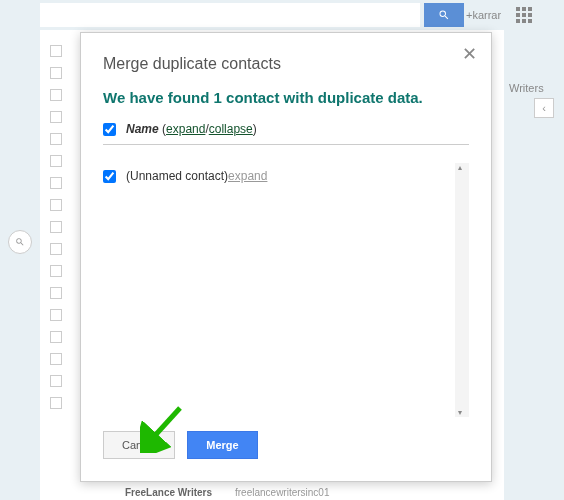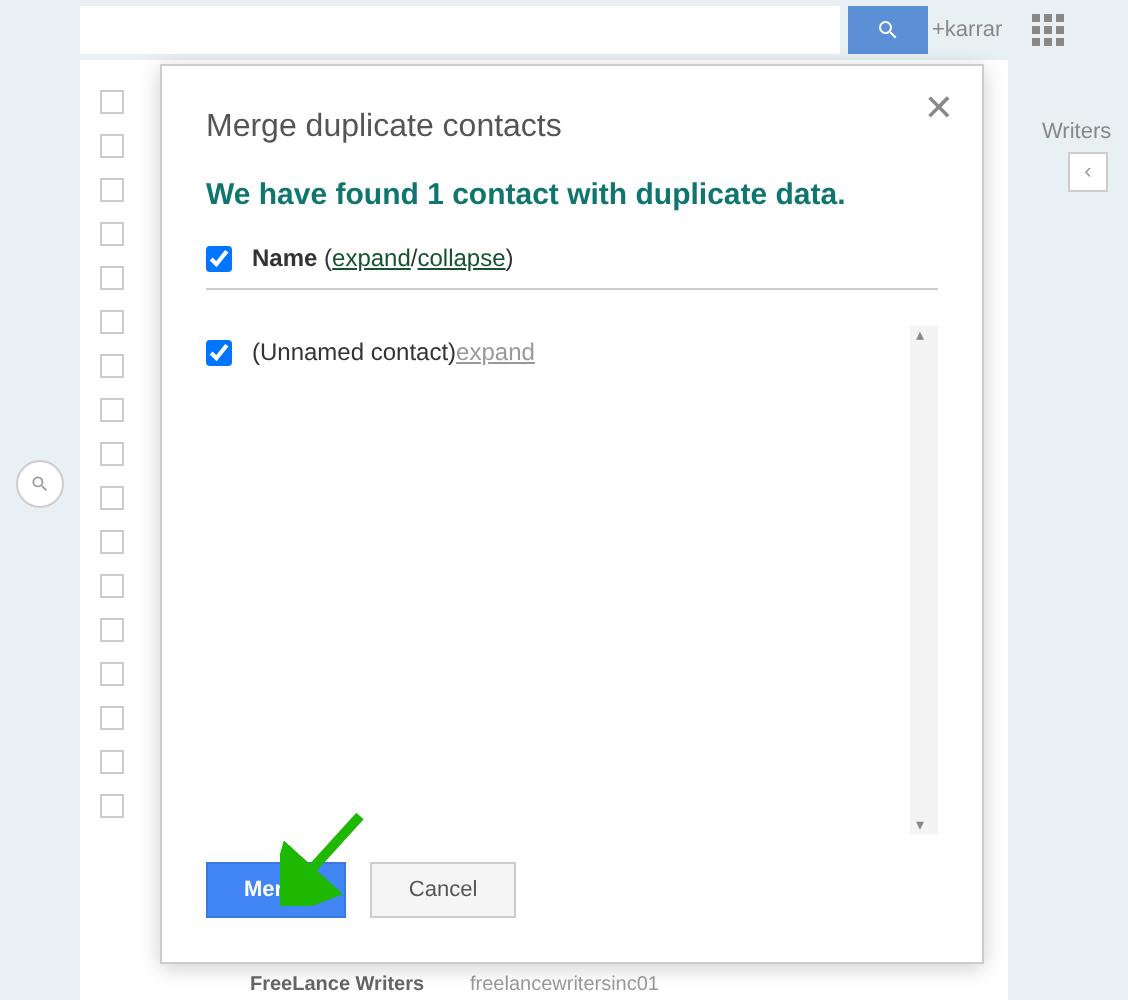--- a/index.html
+++ b/index.html
@@ -104,21 +104,22 @@
     
     .right-strip {
       width: 60px;
       background: #e8f0f4;
       padding-top: 30px;
     }
     
     .group-label {
       font-size: 11px;
       color: #888;
-      padding-left: 17px;
+      padding-left: 5px;
+      margin-top: 22px;
     }
     
     .chevron-box {
       width: 20px;
       height: 20px;
       border: 1px solid #ccc;
       background: white;
       margin-top: 4px;
       margin-left: 30px;
       display: flex;
@@ -190,21 +191,21 @@
       align-items: center;
       padding: 4px 0 8px 0;
       border-bottom: 1px solid #ccc;
       font-size: 12px;
     }
     
     .header-row input[type="checkbox"] {
       margin-right: 10px;
     }
     
-    .name-label { font-weight: bold; color: #333; }
+    .name-label { font-weight: bold; color: #333; font-style: italic; }
     .expand-collapse { color: #333; }
     .expand-collapse a { color: #14532d; text-decoration: underline; cursor: pointer; }
     
     .contact-list {
       flex: 1;
       position: relative;
       overflow-y: hidden;
       margin-top: 18px;
     }
     
@@ -391,22 +392,22 @@
   <div class="contact-list">
     <div class="contact-row">
       <input type="checkbox" checked="" style="">
       <span class="contact-name">(Unnamed contact)</span>
       <a class="details-link">expand</a>
     </div>
     <div class="scrollbar"></div>
   </div>
 
   <div class="modal-footer">
+    <button class="btn btn-default">Cancel</button>
     <button class="btn btn-primary">Merge</button>
-    <button class="btn btn-default">Cancel</button>
   </div>
 </div>
 
 <svg class="arrow" width="50" height="50" viewBox="0 0 50 50">
   <defs>
     <marker id="arrowhead" markerWidth="8" markerHeight="8" refX="2" refY="4" orient="auto">
       <polygon points="0 0, 8 4, 0 8" fill="#1eb800"></polygon>
     </marker>
   </defs>
   <line x1="40" y1="5" x2="10" y2="38" stroke="#1eb800" stroke-width="5" marker-end="url(#arrowhead)"></line>

